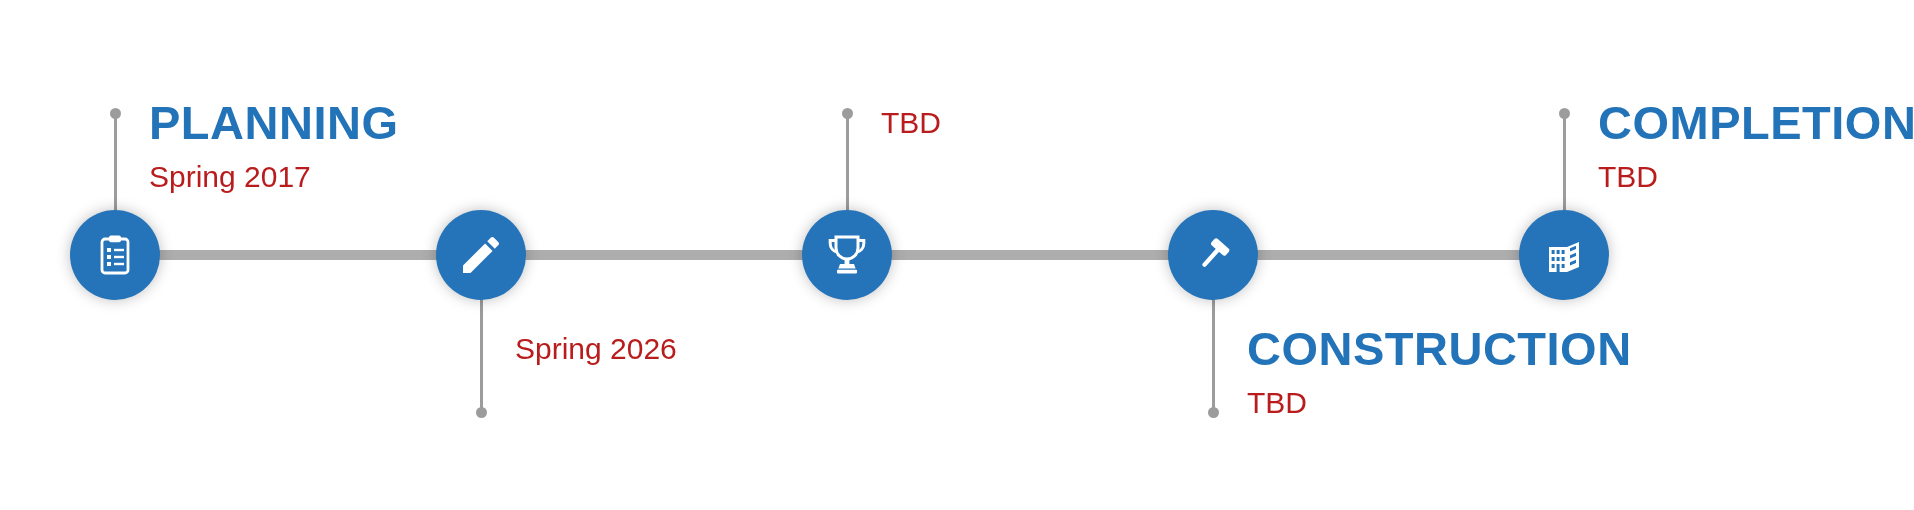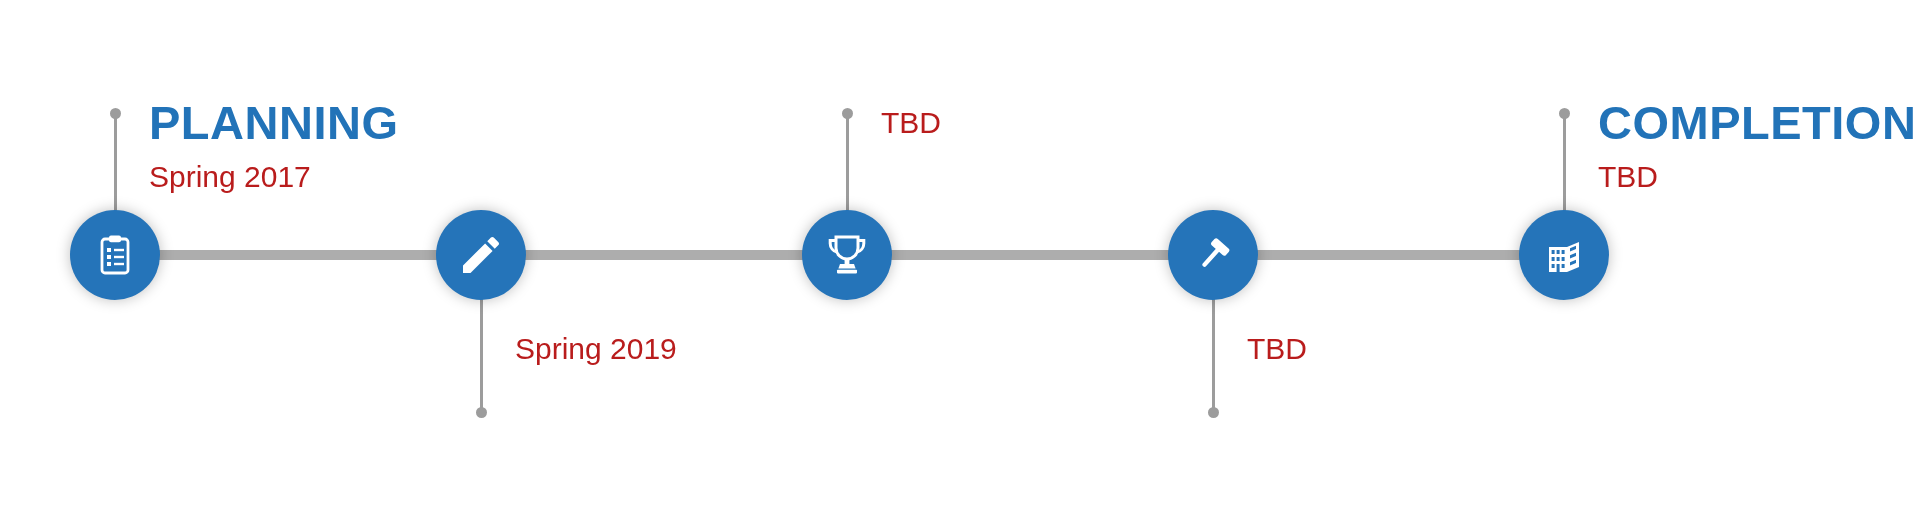--- a/index.html
+++ b/index.html
@@ -113,21 +113,21 @@
 
   <div class="node below" style="--cx:481px">
     <div class="stem"></div>
     <div class="stem-dot"></div>
     <div class="circle">
       <svg viewBox="0 0 24 24">
         <path fill="#ffffff" d="M3 17.25V21h3.75L17.81 9.94l-3.75-3.75L3 17.25zM20.71 7.04c.39-.39.39-1.02 0-1.41l-2.34-2.34c-.39-.39-1.02-.39-1.41 0l-1.83 1.83 3.75 3.75 1.83-1.83z"></path>
       </svg>
     </div>
     <div class="label">
-      <div class="phase-date">Spring 2019</div>
+      <div class="phase-date">Spring 2026</div>
     </div>
   </div>
 
   <div class="node above" style="--cx:847px">
     <div class="stem"></div>
     <div class="stem-dot"></div>
     <div class="circle">
       <svg viewBox="0 0 24 24" overflow="visible">
         <path d="M6.8 4.8 H3.6 V6.2 a4.6 4.6 0 0 0 3.6 4.5" fill="none" stroke="#ffffff" stroke-width="1.5"></path>
         <path d="M17.2 4.8 H20.4 V6.2 a4.6 4.6 0 0 1 -3.6 4.5" fill="none" stroke="#ffffff" stroke-width="1.5"></path>
@@ -147,20 +147,21 @@
     <div class="stem-dot"></div>
     <div class="circle">
       <svg viewBox="0 0 24 24" overflow="visible">
         <g transform="rotate(42 12 12)">
           <rect x="7.2" y="4.4" width="9.6" height="4.4" rx="1.2" fill="#ffffff"></rect>
           <rect x="11" y="8" width="2.2" height="11.5" rx="1.1" fill="#ffffff"></rect>
         </g>
       </svg>
     </div>
     <div class="label">
+      <div class="phase-name">CONSTRUCTION</div>
       <div class="phase-date">TBD</div>
     </div>
   </div>
 
   <div class="node above" style="--cx:1564px">
     <div class="stem"></div>
     <div class="stem-dot"></div>
     <div class="circle">
       <svg viewBox="0 0 24 24">
         <rect x="4.5" y="8" width="9" height="12.5" fill="#ffffff"></rect>

